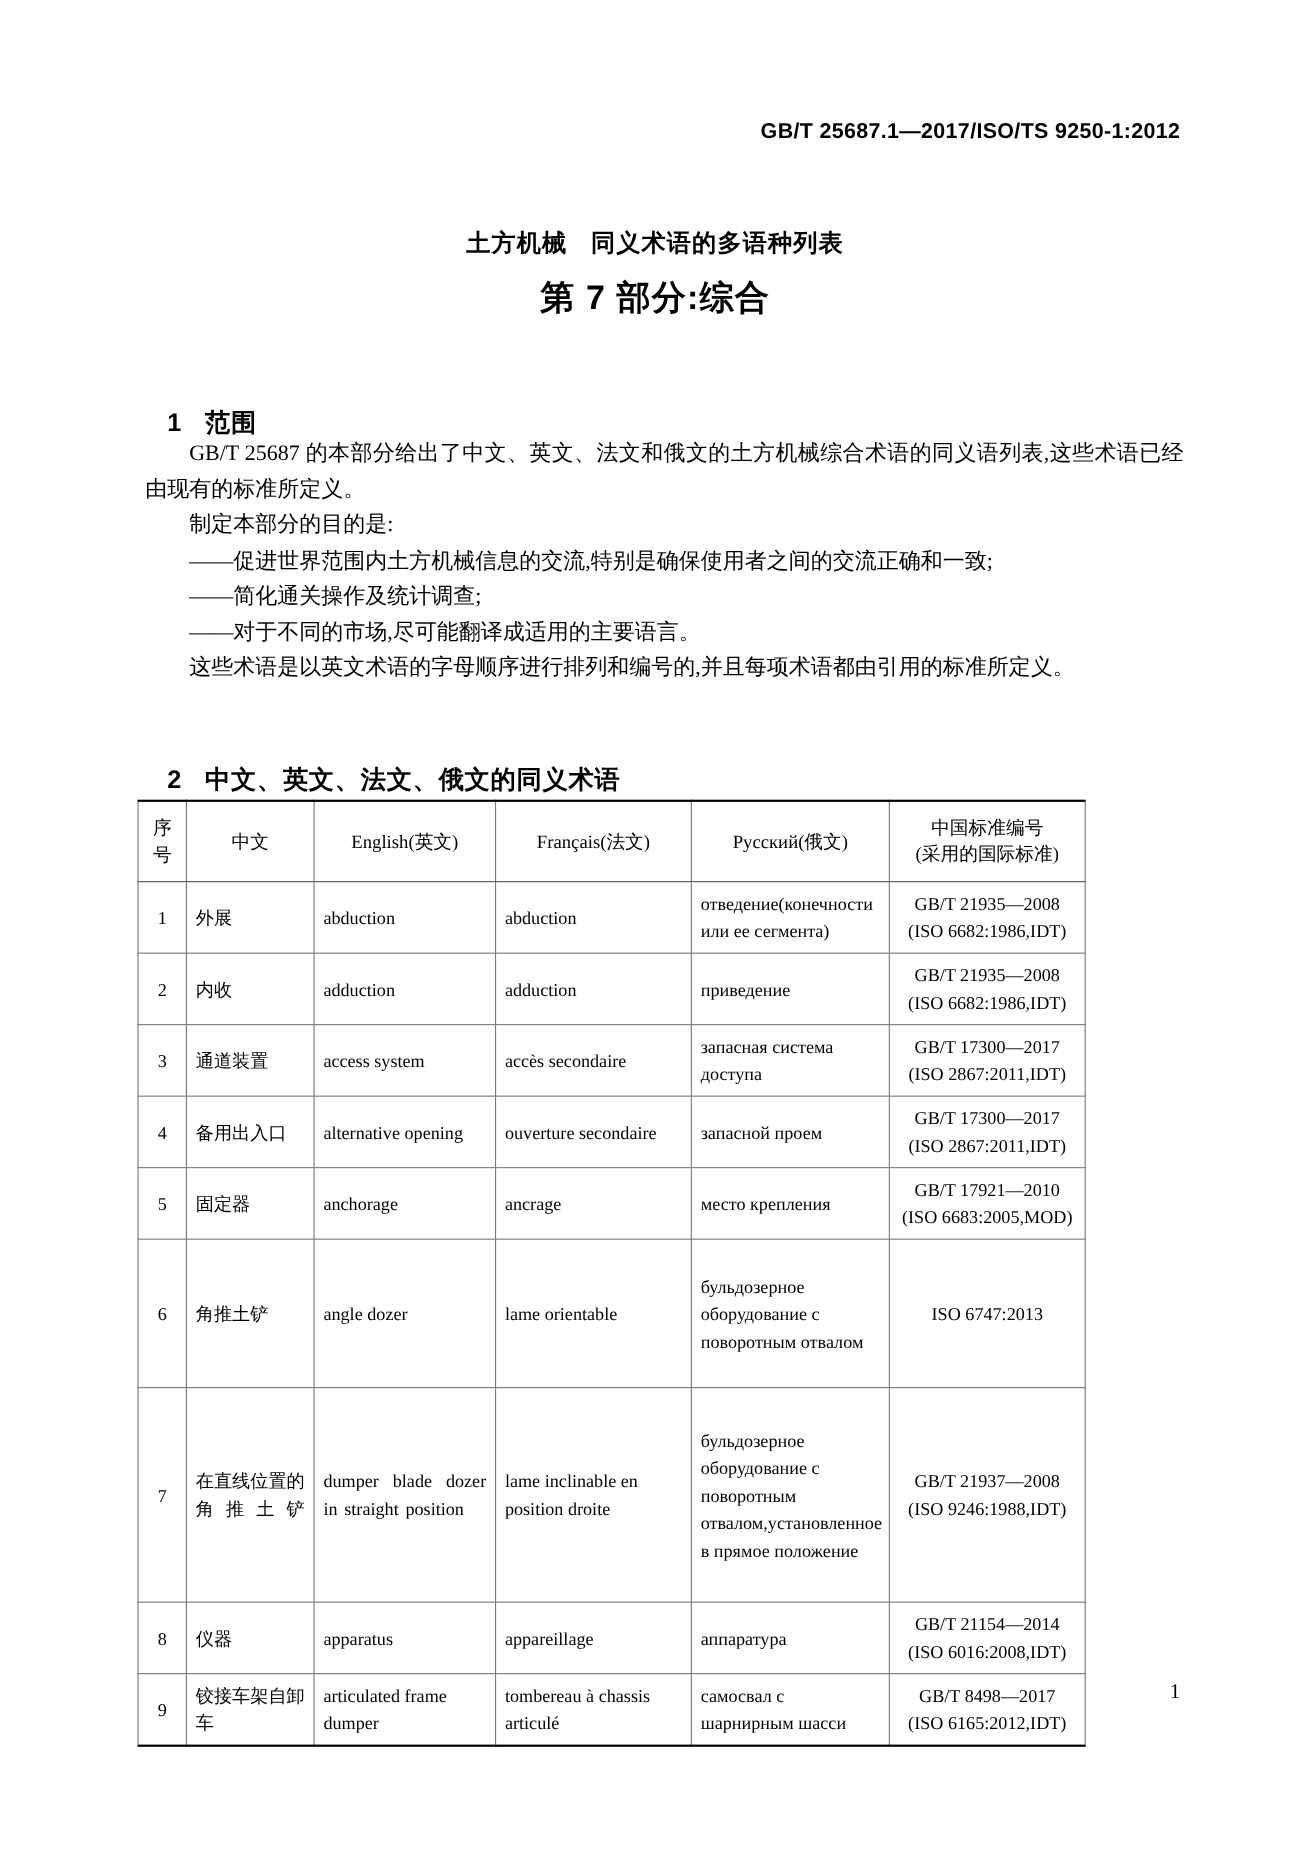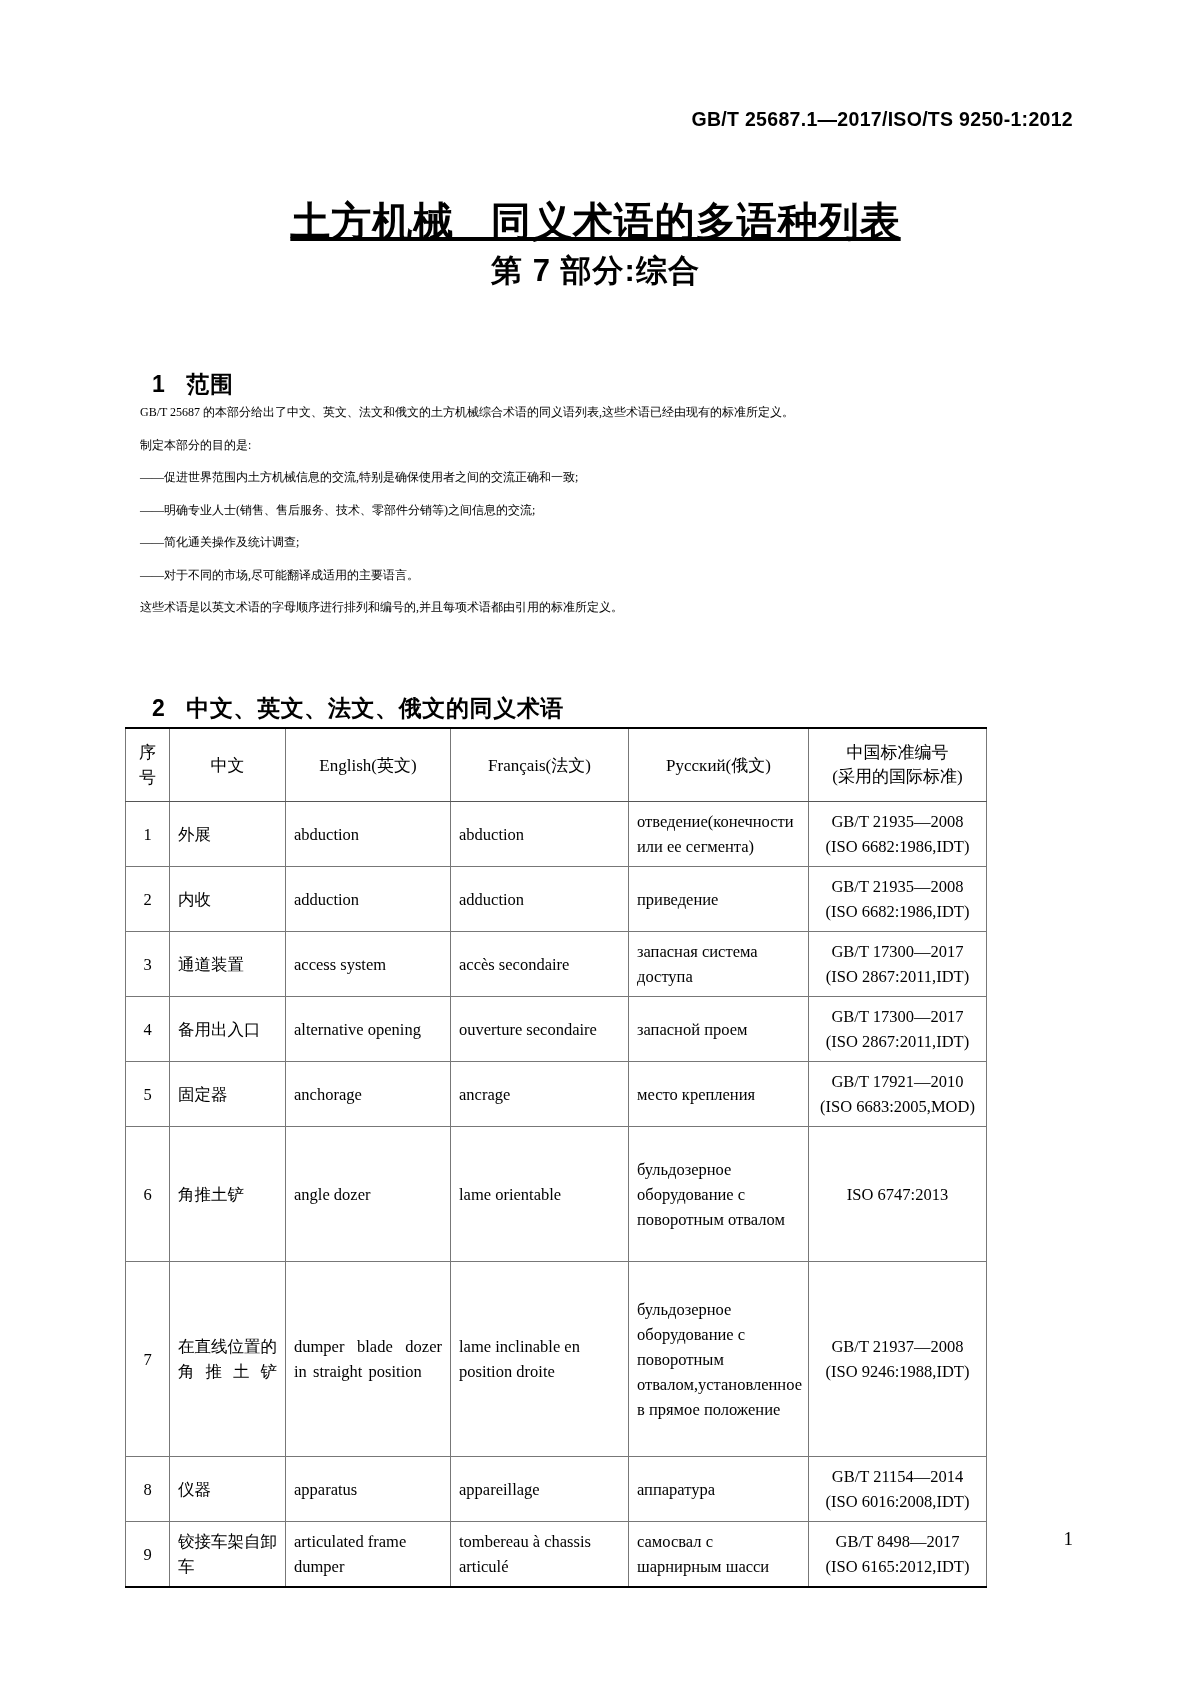--- a/index.html
+++ b/index.html
@@ -39,25 +39,24 @@
   .doc-title-block {
     position: absolute;
     top: 198px;
     left: 0;
     width: 1191px;
     text-align: center;
   }
   .doc-title-main {
     font-family: "Liberation Sans", "DejaVu Sans", sans-serif;
     font-weight: bold;
-    font-size: 40px;
+    font-size: 22px;
     letter-spacing: 1px;
     line-height: 46px;
     white-space: pre;
-    text-decoration: underline;
   }
   .doc-title-part {
     font-family: "Liberation Sans", "DejaVu Sans", sans-serif;
     font-weight: bold;
     font-size: 31px;
     letter-spacing: 1px;
     line-height: 46px;
     margin-top: 4px;
   }
 
@@ -70,24 +69,24 @@
     font-size: 23px;
     letter-spacing: 0.6px;
     white-space: pre;
   }
   #clause1 { top: 342px; }
   #clause2 { top: 666px; }
 
   
   .body-block {
     position: absolute;
-    left: 116px;
+    left: 132px;
     width: 944px;
     font-family: "Liberation Serif", "DejaVu Serif", serif;
-    font-size: 12px;
+    font-size: 20px;
     line-height: 32.5px;
     text-align: justify;
   }
   #para-scope { top: 396px; }
   .indent2 { text-indent: 2em; }
   .dash-item {
     text-indent: 2em;
     white-space: nowrap;
   }
 
@@ -191,21 +190,20 @@
   </div>
 
   <div class="clause-heading" id="clause1">
     <span>1</span><span>&nbsp;&nbsp;&nbsp;</span><span>范围</span>
   </div>
 
   <div class="body-block" id="para-scope">
     <p class="indent2" style="margin:0">GB/T 25687 的本部分给出了中文、英文、法文和俄文的土方机械综合术语的同义语列表,这些术语已经由现有的标准所定义。</p>
     <p class="indent2" style="margin:0">制定本部分的目的是:</p>
     <p class="dash-item" style="margin:0">——促进世界范围内土方机械信息的交流,特别是确保使用者之间的交流正确和一致;</p>
-    <p class="dash-item" style="margin:0">——明确专业人士(销售、售后服务、技术、零部件分销等)之间信息的交流;</p>
     <p class="dash-item" style="margin:0">——简化通关操作及统计调查;</p>
     <p class="dash-item" style="margin:0">——对于不同的市场,尽可能翻译成适用的主要语言。</p>
     <p class="indent2" style="margin:0">这些术语是以英文术语的字母顺序进行排列和编号的,并且每项术语都由引用的标准所定义。</p>
   </div>
 
   <div class="clause-heading" id="clause2">
     <span>2</span><span>&nbsp;&nbsp;&nbsp;</span><span>中文、英文、法文、俄文的同义术语</span>
   </div>
 
   <div class="terms-table-wrap">

